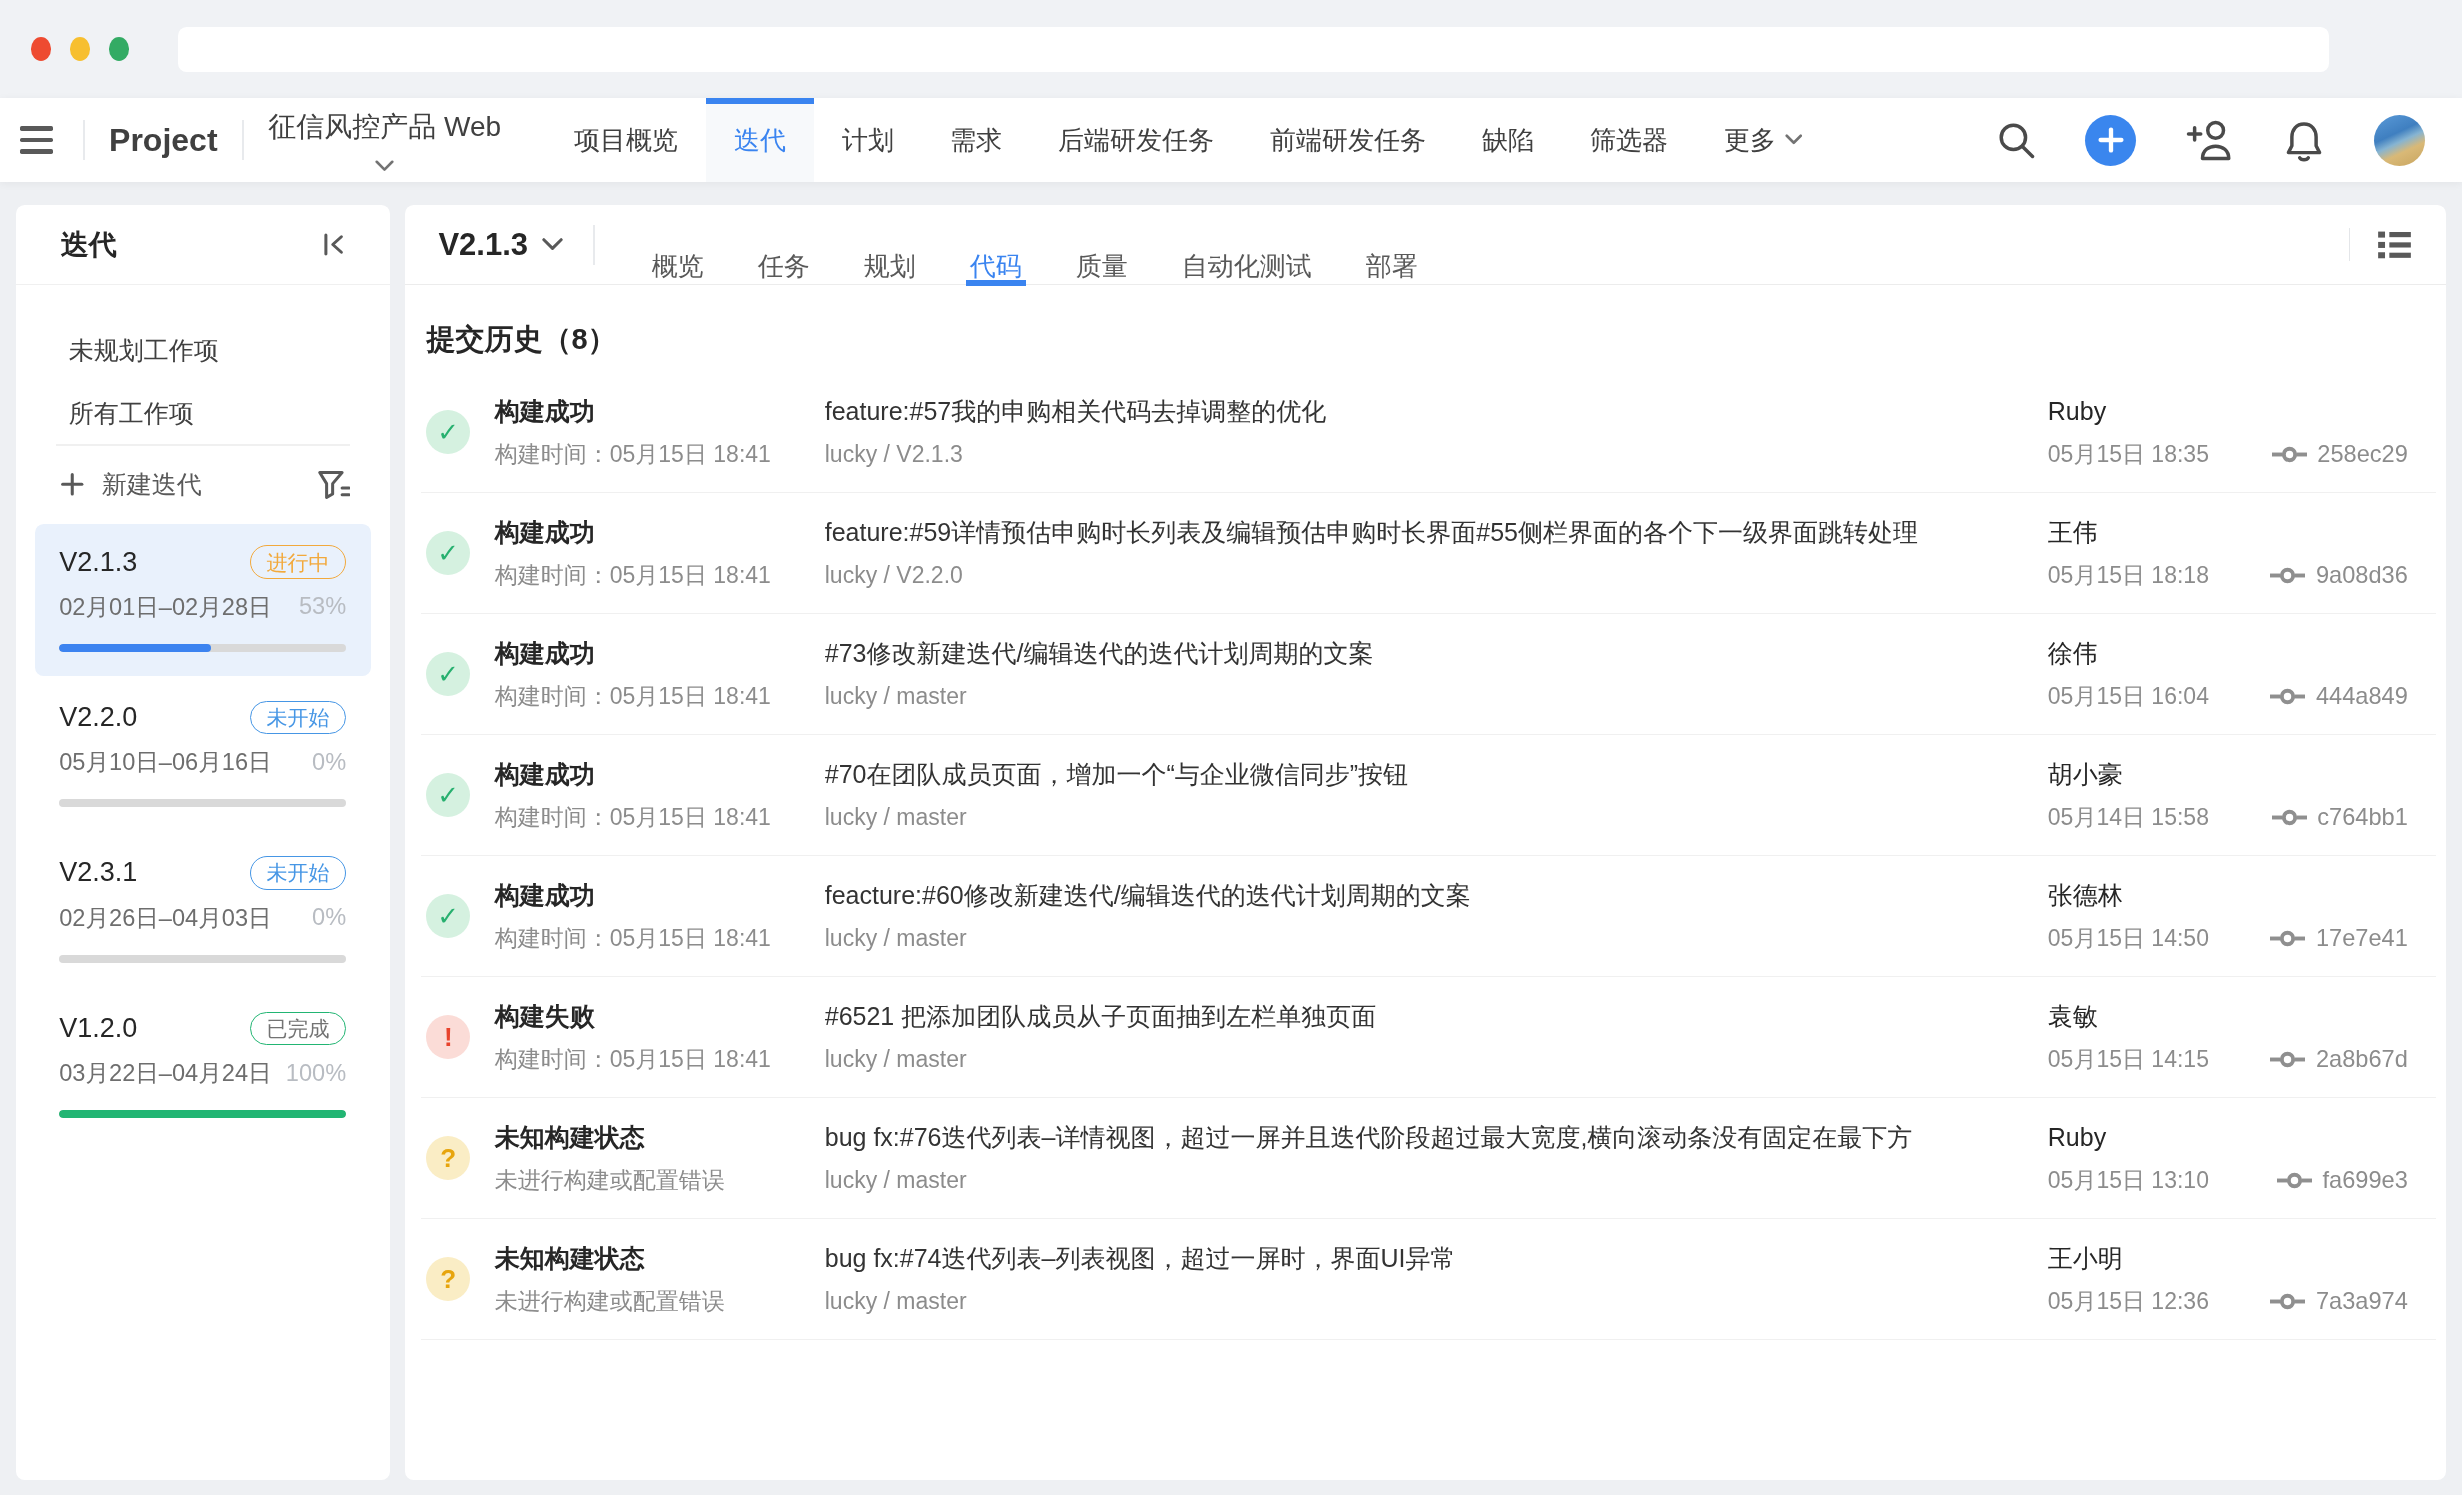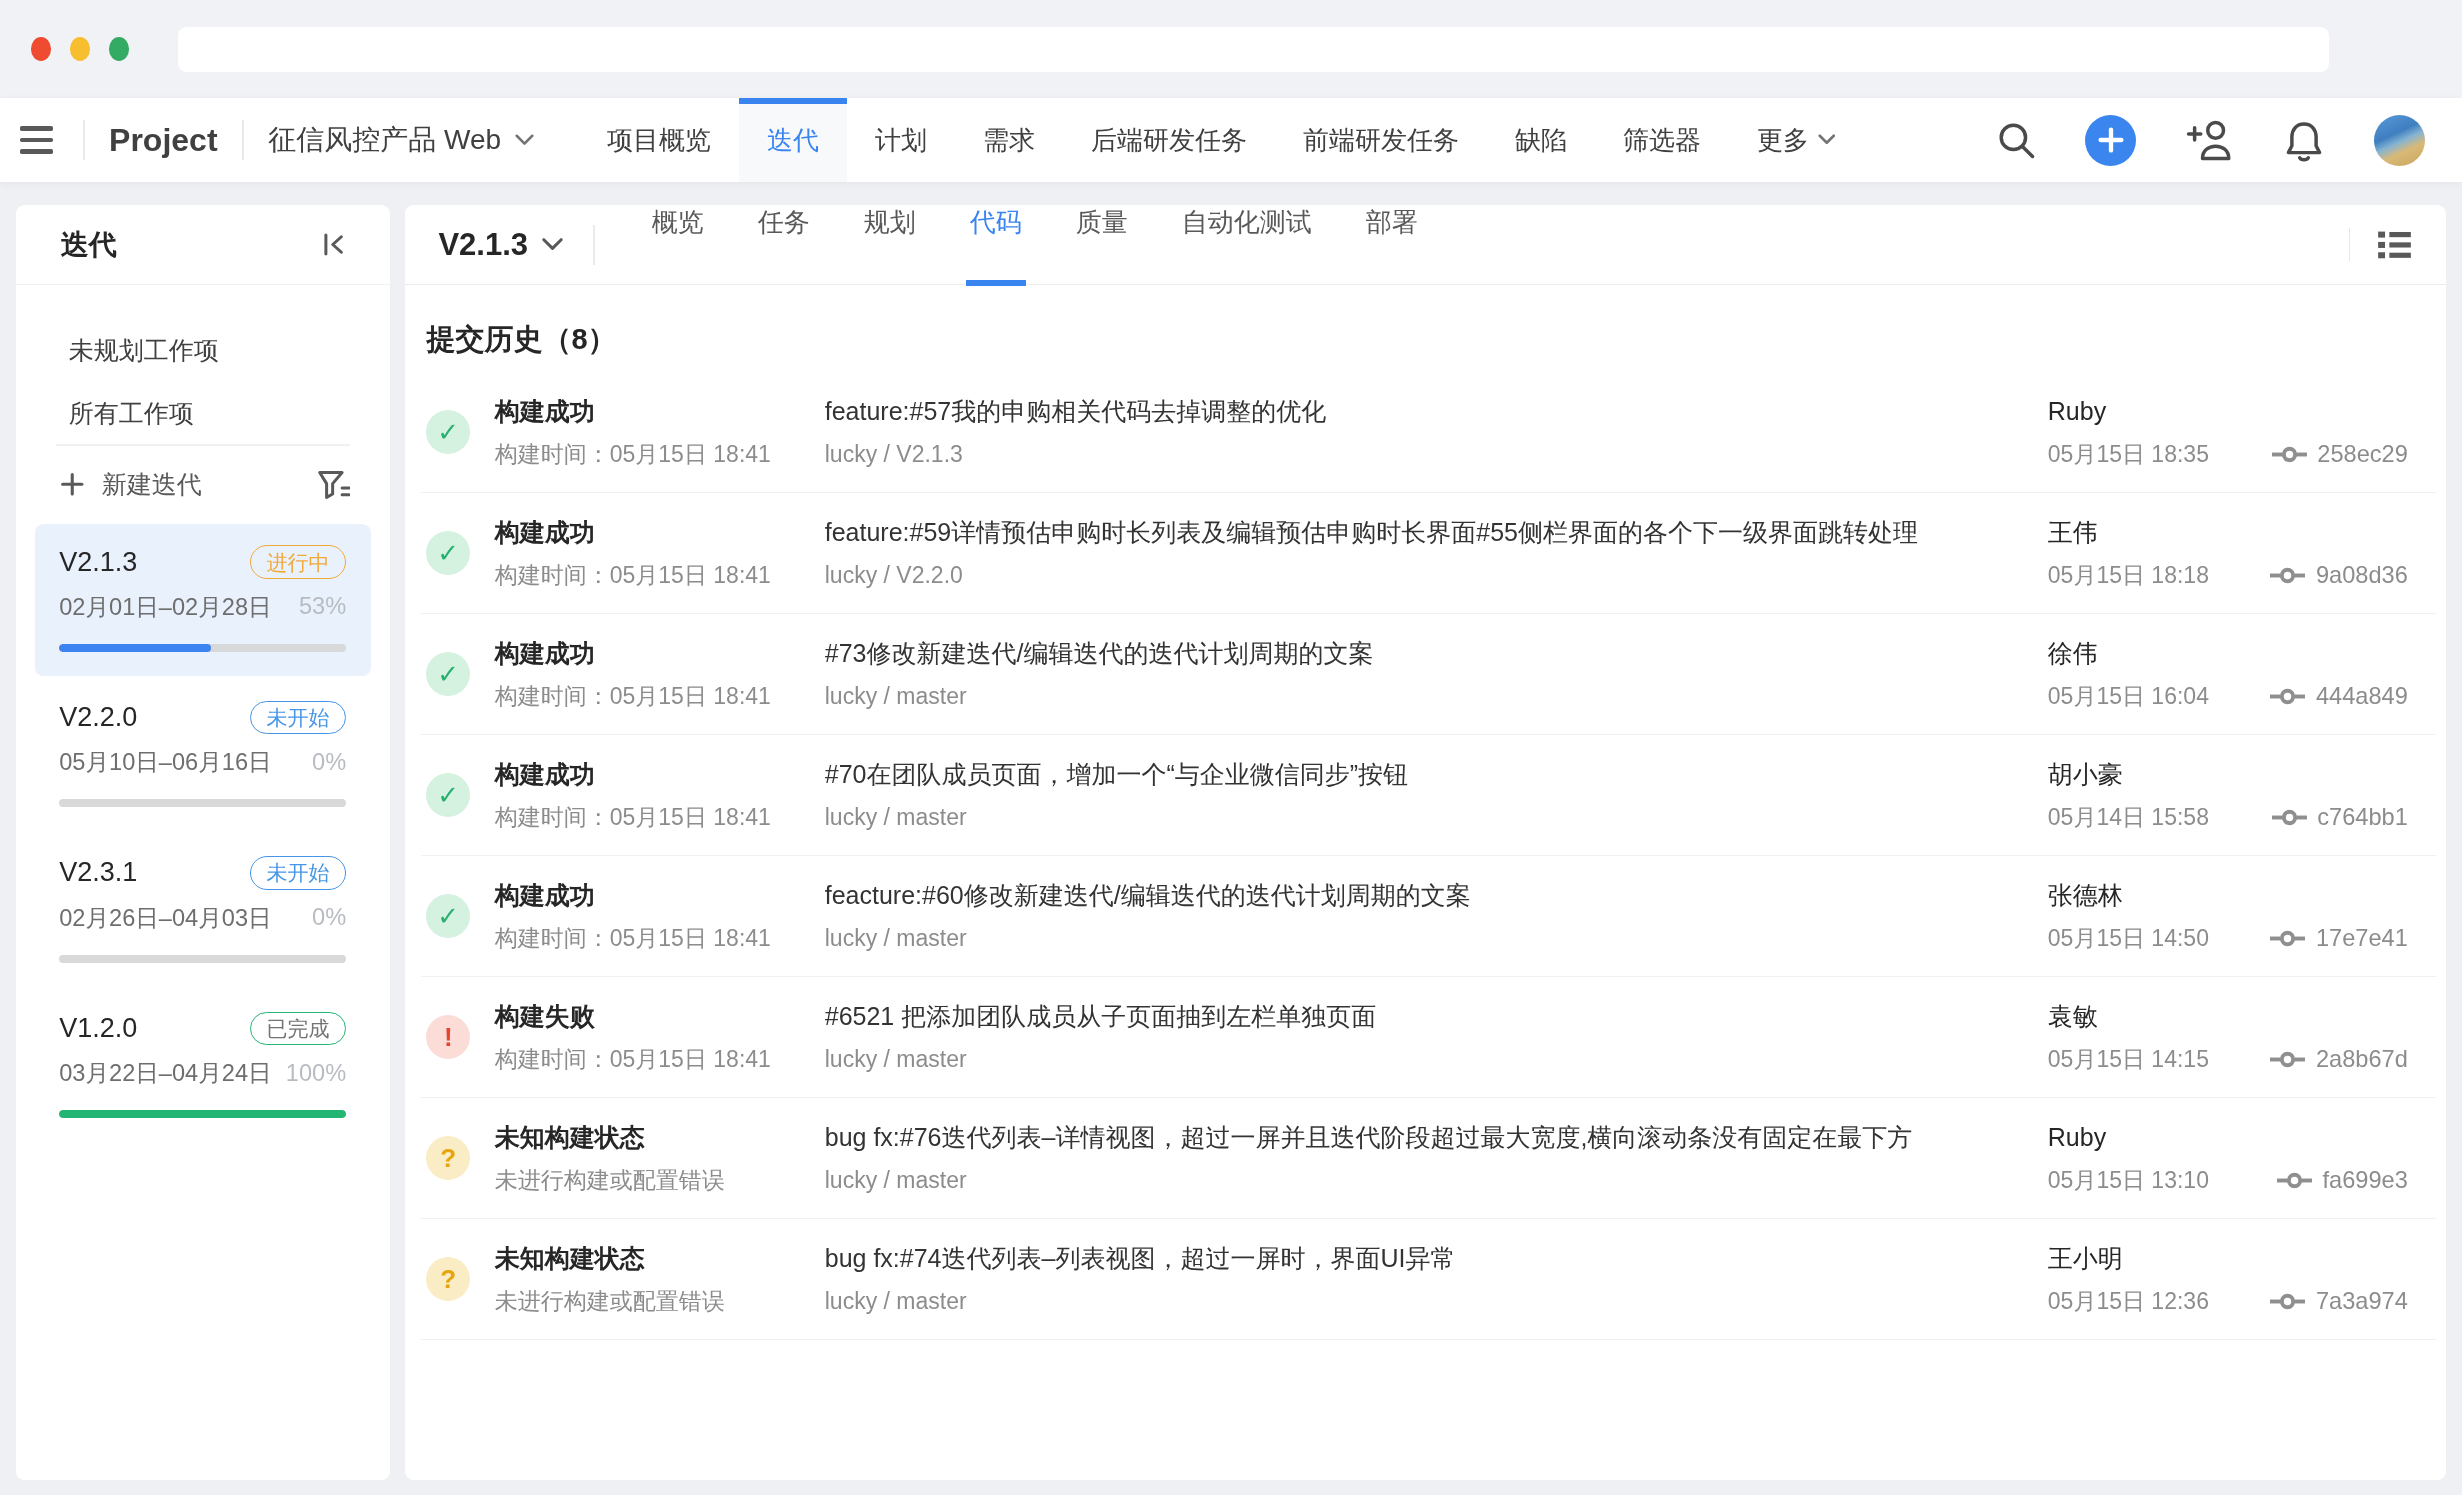--- a/index.html
+++ b/index.html
@@ -22,21 +22,21 @@
   
   .navbar {
     height: 84px; background: #fff; display: flex; align-items: stretch;
     box-shadow: 0 1.7px 8.7px rgba(29,35,41,.06); position: relative; z-index: 2;
   }
   .nav-left { display: flex; align-items: center; padding-left: 15px; gap: 24.5px; }
   .v-div { width: 1.7px; height: 40px; background: #e8eaed; }
   .hamburger { display: flex; flex-direction: column; gap: 7px; cursor: pointer; padding: 5.2px; }
   .hamburger span { display: block; width: 33px; height: 4.4px; background: #595959; border-radius: 1.7px; }
   .brand { font-size: 32px; font-weight: 600; color: #404040; }
-  .project-sel { display: flex; align-items: center; gap: 14px; font-size: 28px; color: #404040; cursor: pointer; }
+  .project-sel { display: flex; align-items: center; gap: 14px; font-size: 28px; color: #404040; cursor: pointer; flex-direction: column; }
   .nav-tabs { display: flex; align-items: stretch; margin-left: 45px; }
   .nav-tab {
     position: relative; display: flex; align-items: center; gap: 8.7px;
     padding: 0 28px; font-size: 26px; color: #404040; cursor: pointer; white-space: nowrap;
   }
   .nav-tab.active { color: #3a84f0; background: #f7f9fb; }
   .nav-tab.active::before {
     content: ""; position: absolute; top: 0; left: 0; right: 0; height: 6.1px; background: #3a84f0;
   }
   .nav-right { margin-left: auto; display: flex; align-items: center; gap: 49px; padding-right: 37px; }
@@ -81,21 +81,21 @@
   .main { flex: 1; display: flex; flex-direction: column; min-width: 0; }
   .main-header {
     height: 80px; flex: none; display: flex; align-items: center;
     padding: 0 33px 0 33px; border-bottom: 1.7px solid #ececec;
   }
   .m-sel { display: flex; align-items: center; gap: 14px; font-size: 31px; font-weight: 700; color: #262626; cursor: pointer; }
   .m-div { width: 1.7px; height: 40px; background: #e8eaed; margin: 0 30px; }
   .m-tabs { display: flex; align-items: stretch; height: 100%; }
   .m-tab {
     position: relative; padding: 0 27px; font-size: 26px; color: #595959;
-    display: flex; align-items: flex-start; cursor: pointer; white-space: nowrap;
+    display: flex; align-items: flex-end; cursor: pointer; white-space: nowrap;
   }
   .m-tab.active { color: #3a84f0; }
   .m-tab.active::after {
     content: ""; position: absolute; bottom: -1.7px; left: 23px; right: 23px; height: 6.1px; background: #3a84f0;
   }
   .m-right { margin-left: auto; display: flex; align-items: center; gap: 26px; }
   .v-div2 { width: 1.7px; height: 33px; background: #e4e6e9; }
   .section-title { font-size: 29px; font-weight: 600; color: #262626; margin: 35px 0 12.2px; padding: 0 35px 0 21px; }
   .commits { padding: 0 10.5px 0 15.7px; }
   .commit-row { display: flex; align-items: center; height: 121px; border-bottom: 1.7px solid #f0f0f0; padding: 0 28px 0 5.2px; }

